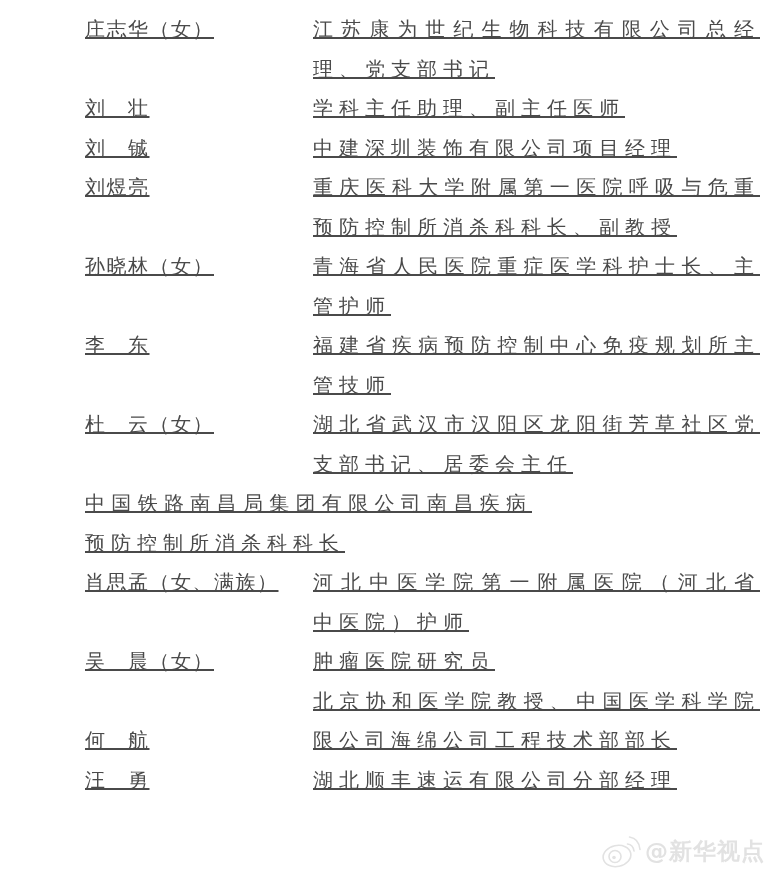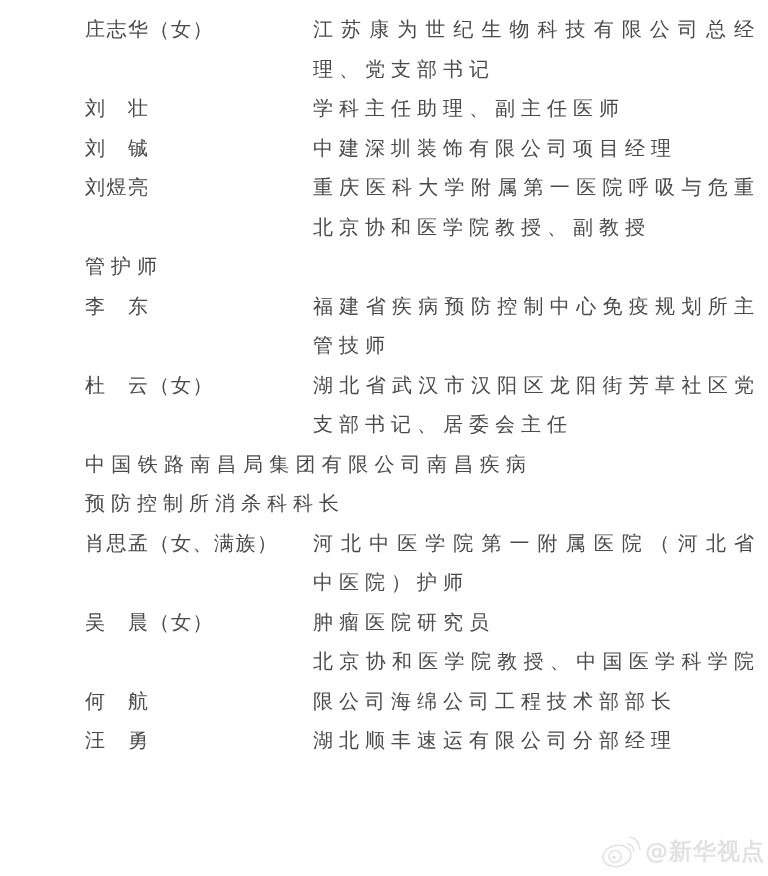--- a/index.html
+++ b/index.html
@@ -13,20 +13,21 @@
     overflow: hidden;
     position: relative;
     font-family: "DejaVu Serif", serif;
   }
   .doc-page {
     position: relative;
     width: 768px;
     height: 876px;
     background: var(--bg-color, #ffffff);
     color: var(--text-color, #4a4a4a);
+    text-decoration: underline;
   }
   .honoree-list {
     padding: 10px 0 0 85px;
   }
   .row {
     display: flex;
     align-items: flex-start;
   }
   .name-cell {
     width: 228px;
@@ -92,25 +93,27 @@
       <div class="row">
         <div class="name-cell">刘　铖</div>
         <div class="desc-cell">
           <div class="desc-line">中建深圳装饰有限公司项目经理</div>
         </div>
       </div>
       <div class="row">
         <div class="name-cell">刘煜亮</div>
         <div class="desc-cell">
           <div class="desc-line full">重庆医科大学附属第一医院呼吸与危重</div>
-          <div class="desc-line">北京协和医学院教授、副教授</div>
+          <div class="desc-line">预防控制所消杀科科长、副教授</div>
         </div>
       </div>
       <div class="row">
+        <div class="name-cell">孙晓林（女）</div>
         <div class="desc-cell">
+          <div class="desc-line full">青海省人民医院重症医学科护士长、主</div>
           <div class="desc-line">管护师</div>
         </div>
       </div>
       <div class="row">
         <div class="name-cell">李　东</div>
         <div class="desc-cell">
           <div class="desc-line full">福建省疾病预防控制中心免疫规划所主</div>
           <div class="desc-line">管技师</div>
         </div>
       </div>

